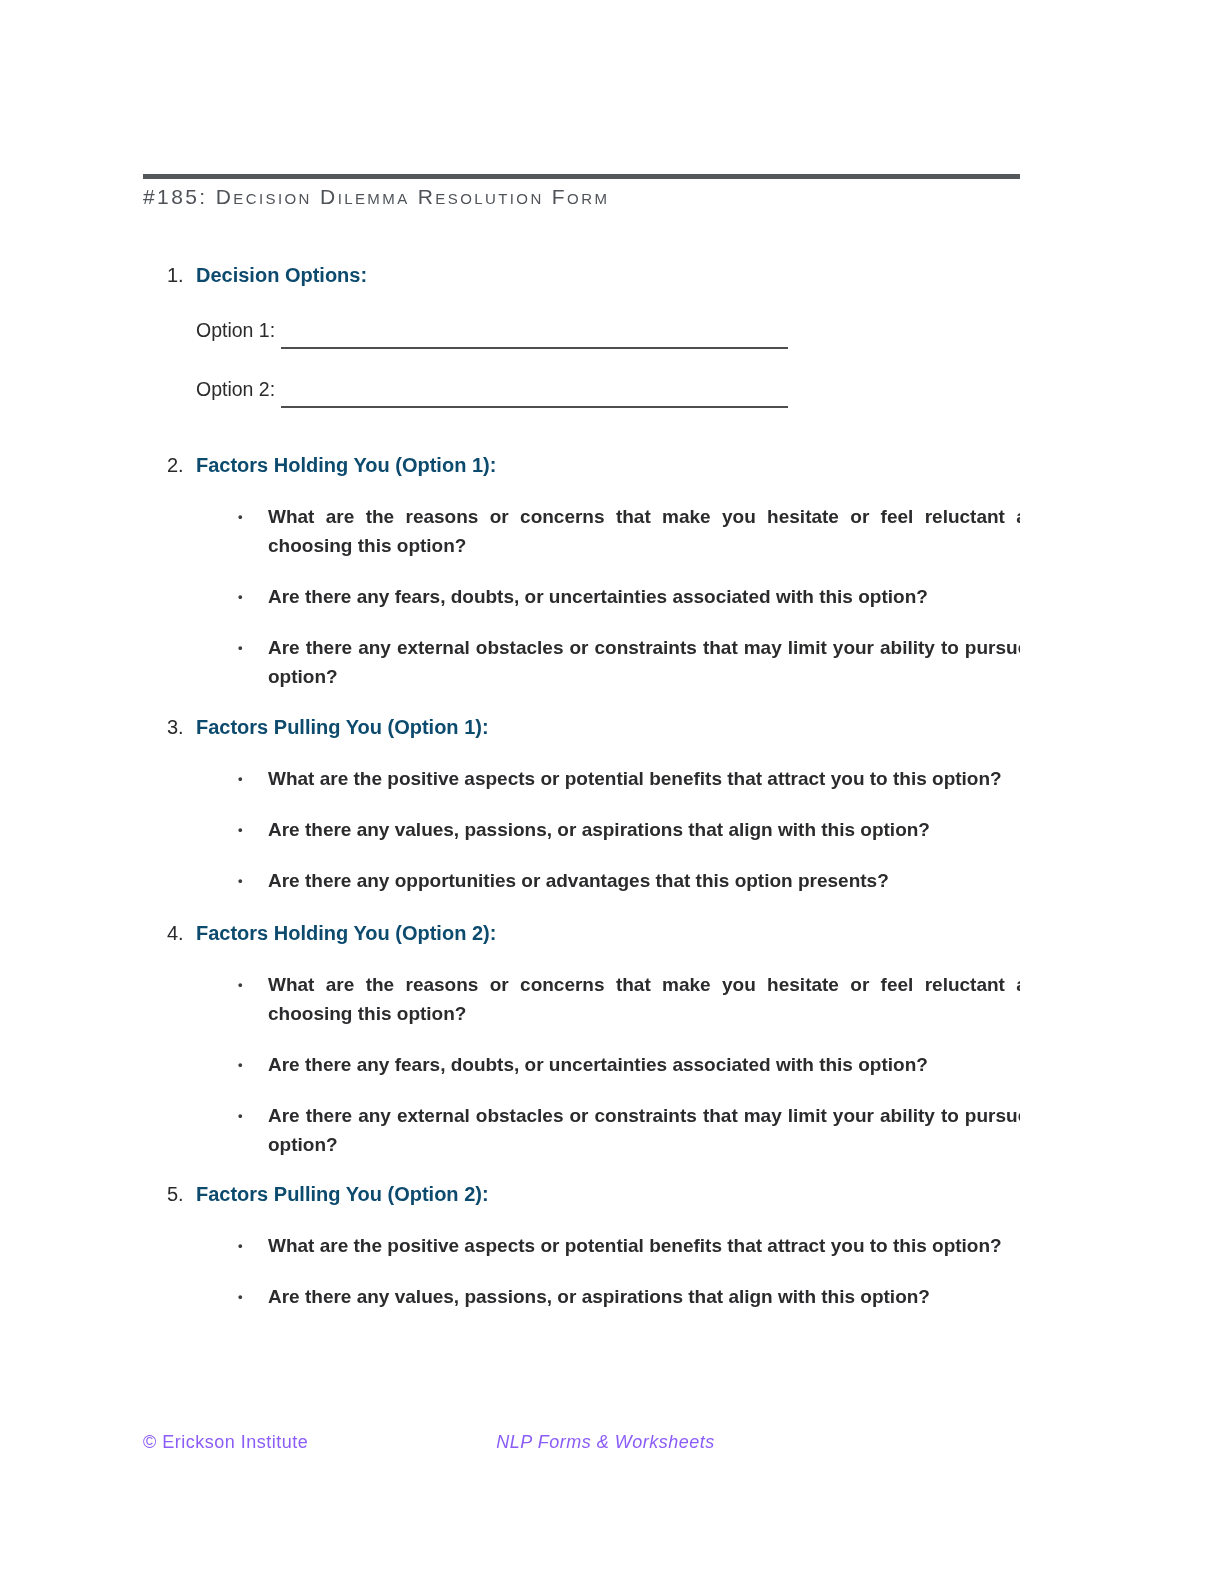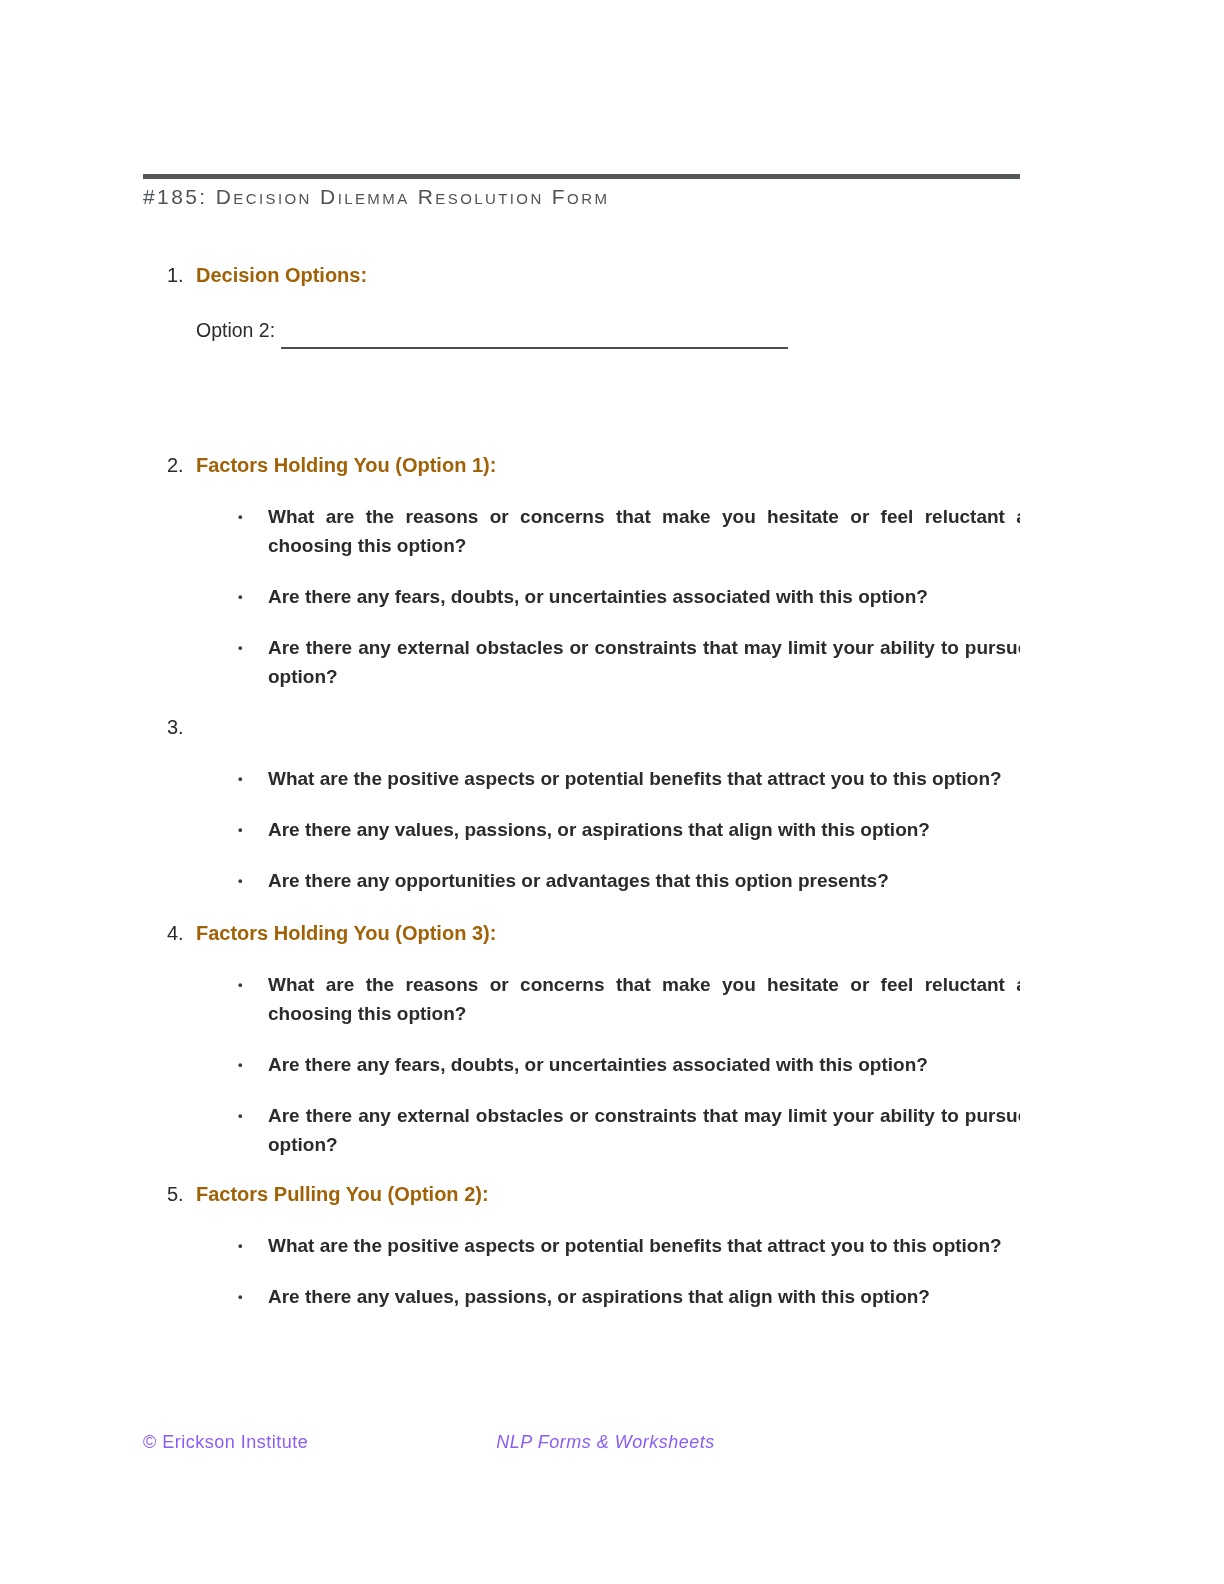--- a/index.html
+++ b/index.html
@@ -52,21 +52,21 @@
     line-height:30px;
   }
   .section-num {
     flex:none;
     width:29px;
     font-weight:400;
     color:#2a2a2c;
   }
   .section-heading {
     font-weight:700;
-    color:#a16207;
+    color:#0c4a6e;
   }
 
   .field-row {
     margin-top:26px;
     padding-left:53px;
     font-size:19.5px;
     line-height:28px;
     color:#2b2b2d;
     white-space:nowrap;
   }
@@ -125,20 +125,23 @@
 
   <div class="top-rule"></div>
 
   <div class="doc-title">#185: Decision Dilemma Resolution Form</div>
 
   <div class="section sec-1">
     <div class="section-head">
       <span class="section-num">1.</span>
       <span class="section-heading">Decision Options:</span>
     </div>
+    <div class="field-row">
+      <span>Option 1:</span><span class="blank-line"></span>
+    </div>
     <div class="field-row second">
       <span>Option 2:</span><span class="blank-line"></span>
     </div>
   </div>
 
   <div class="section sec-2">
     <div class="section-head">
       <span class="section-num">2.</span>
       <span class="section-heading">Factors Holding You (Option 1):</span>
     </div>
@@ -152,39 +155,40 @@
     </div>
     <div class="bullet">
       <span class="bullet-dot"></span>
       <span class="bullet-text">Are there any external obstacles or constraints that may limit your ability to pursue this option?</span>
     </div>
   </div>
 
   <div class="section sec-3">
     <div class="section-head">
       <span class="section-num">3.</span>
+      <span class="section-heading">Factors Pulling You (Option 1):</span>
     </div>
     <div class="bullet">
       <span class="bullet-dot"></span>
       <span class="bullet-text">What are the positive aspects or potential benefits that attract you to this option?</span>
     </div>
     <div class="bullet">
       <span class="bullet-dot"></span>
       <span class="bullet-text">Are there any values, passions, or aspirations that align with this option?</span>
     </div>
     <div class="bullet">
       <span class="bullet-dot"></span>
       <span class="bullet-text">Are there any opportunities or advantages that this option presents?</span>
     </div>
   </div>
 
   <div class="section sec-4">
     <div class="section-head">
       <span class="section-num">4.</span>
-      <span class="section-heading">Factors Holding You (Option 3):</span>
+      <span class="section-heading">Factors Holding You (Option 2):</span>
     </div>
     <div class="bullet">
       <span class="bullet-dot"></span>
       <span class="bullet-text">What are the reasons or concerns that make you hesitate or feel reluctant about choosing this option?</span>
     </div>
     <div class="bullet">
       <span class="bullet-dot"></span>
       <span class="bullet-text">Are there any fears, doubts, or uncertainties associated with this option?</span>
     </div>
     <div class="bullet">

